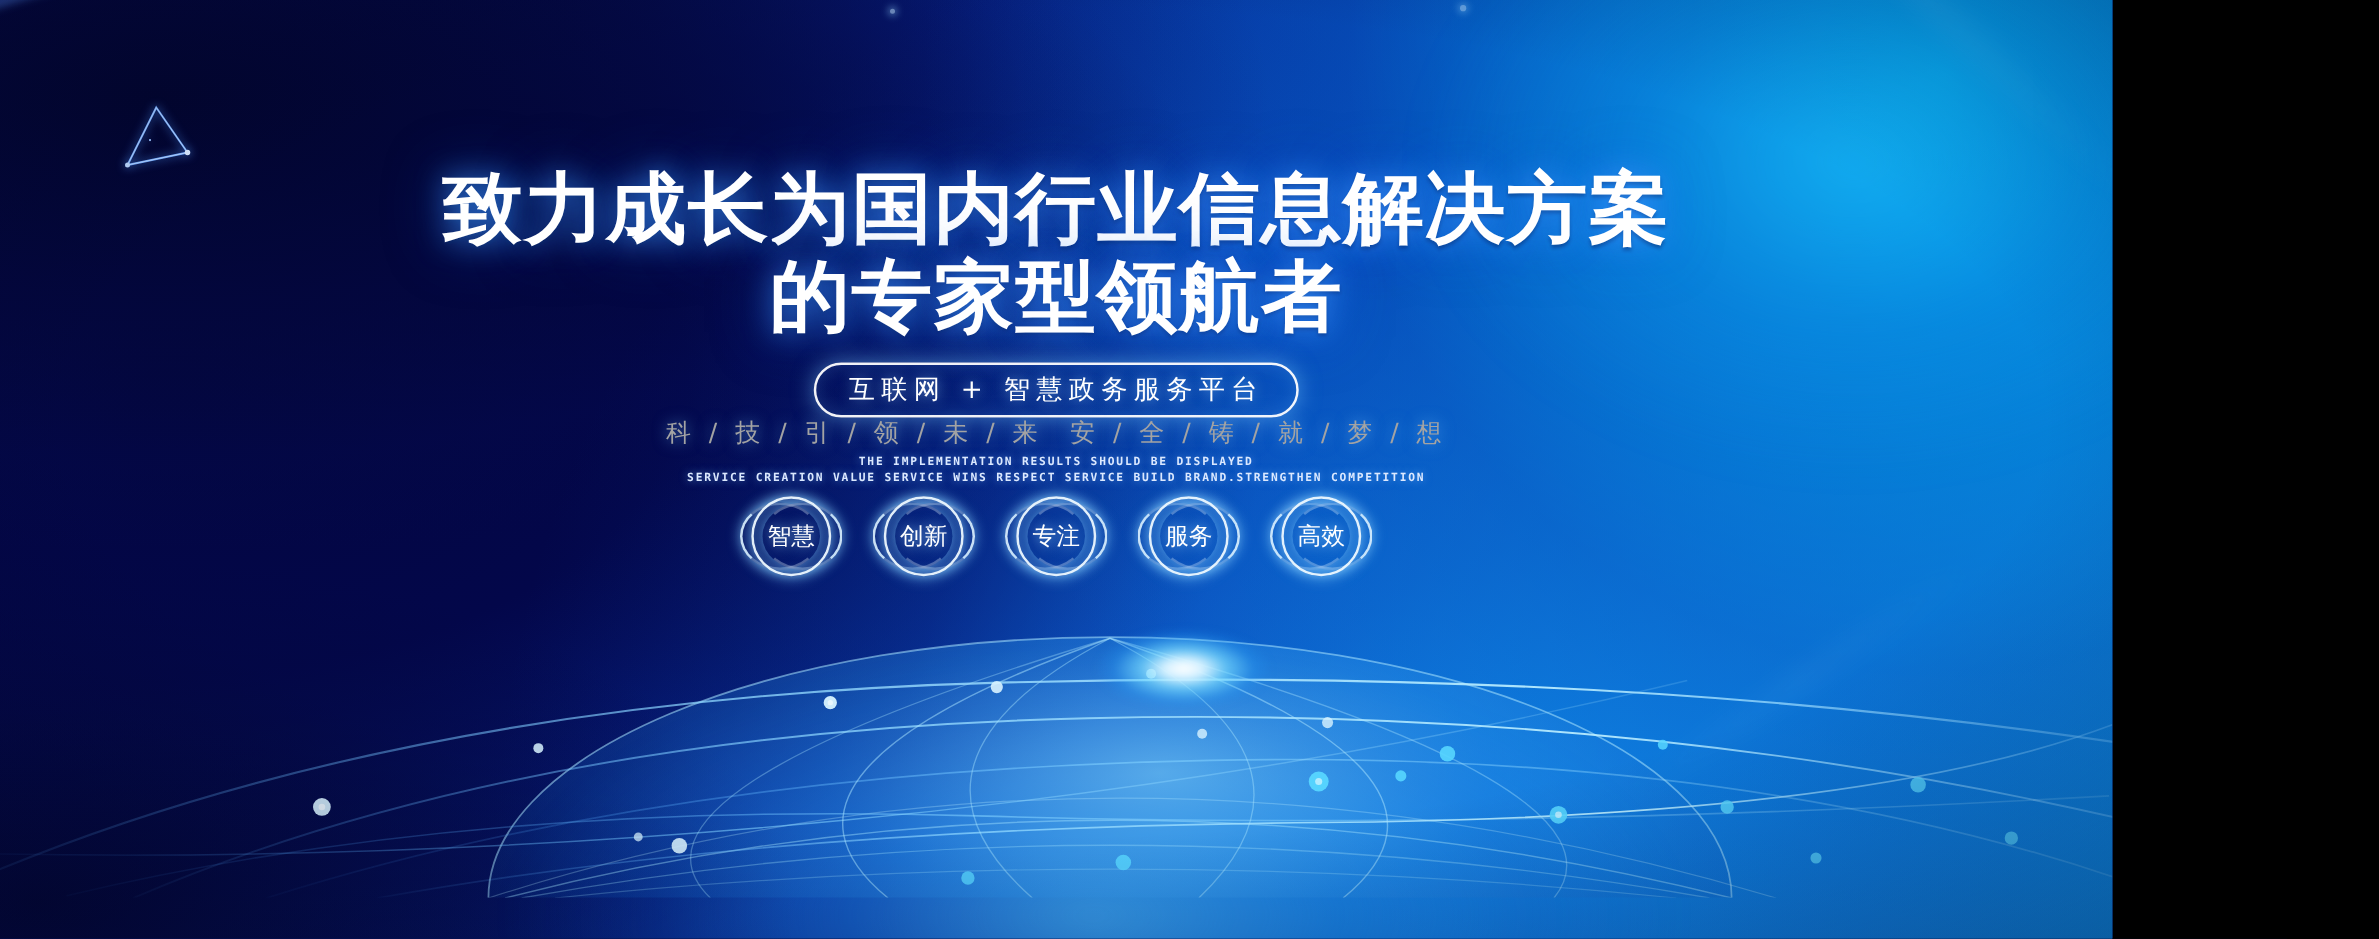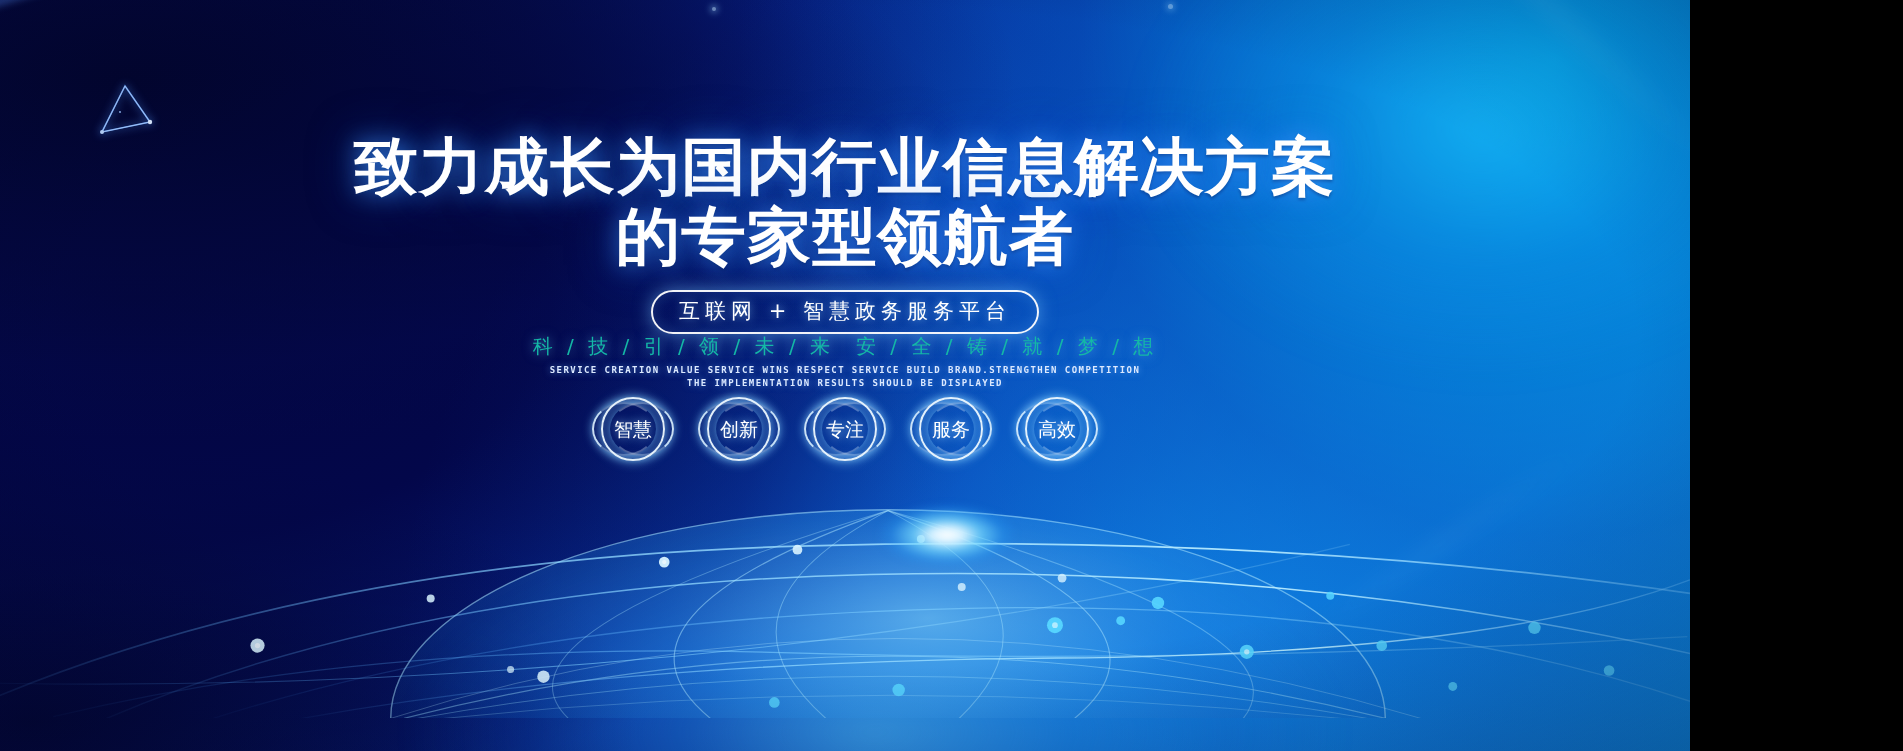--- a/index.html
+++ b/index.html
@@ -115,21 +115,21 @@
     letter-spacing:5px;
     line-height:26px;
     box-shadow:0 0 18px rgba(120,200,255,.55), inset 0 0 14px rgba(120,200,255,.18);
     text-shadow:0 0 10px rgba(140,210,255,.7);
     white-space:nowrap;
   }
 
   .slogan{
     position:absolute;left:0;right:0;top:333px;
     text-align:center;
-    color:#14b8a6;
+    color:#a3a3a3;
     font-family:"DejaVu Sans","Liberation Sans",sans-serif;
     font-size:20px;
     letter-spacing:4px;
     text-shadow:0 0 12px rgba(110,190,255,.65);
     white-space:nowrap;
   }
   .slogan .gap{display:inline-block;width:22px;}
 
   .eng{
     position:absolute;left:0;right:0;top:364px;
@@ -295,22 +295,22 @@
 
     <div class="badge-row">
       <span class="badge">互联网 + 智慧政务服务平台</span>
     </div>
 
     <div class="slogan">
       <span>科 / 技 / 引 / 领 / 未 / 来</span><span class="gap"></span><span>安 / 全 / 铸 / 就 / 梦 / 想</span>
     </div>
 
     <div class="eng">
+      <div>THE IMPLEMENTATION RESULTS SHOULD BE DISPLAYED</div>
       <div>SERVICE CREATION VALUE SERVICE WINS RESPECT SERVICE BUILD BRAND.STRENGTHEN COMPETITION</div>
-      <div>THE IMPLEMENTATION RESULTS SHOULD BE DISPLAYED</div>
     </div>
 
     <div class="circles">
       <div class="circ">
         <div class="arc-l"></div>
         <div class="arc-r"></div>
         <div class="ring-outer"></div>
         <div class="clab">智慧</div>
       </div>
       <div class="circ">

